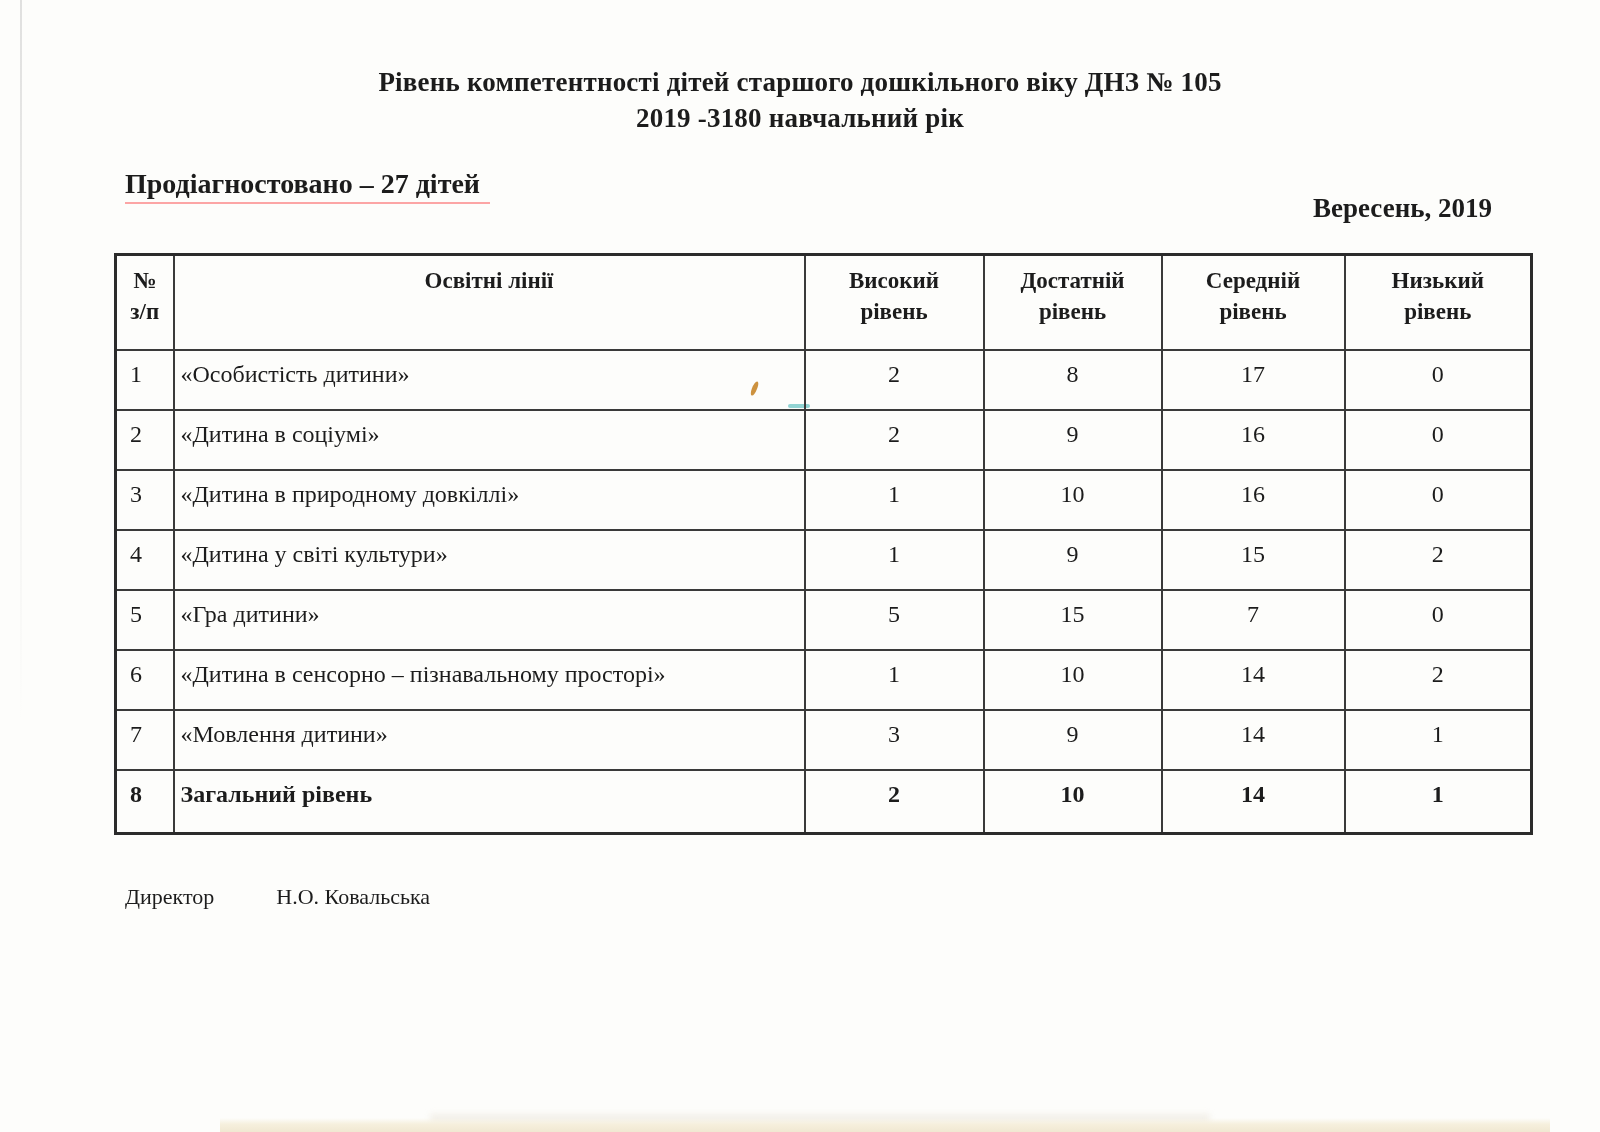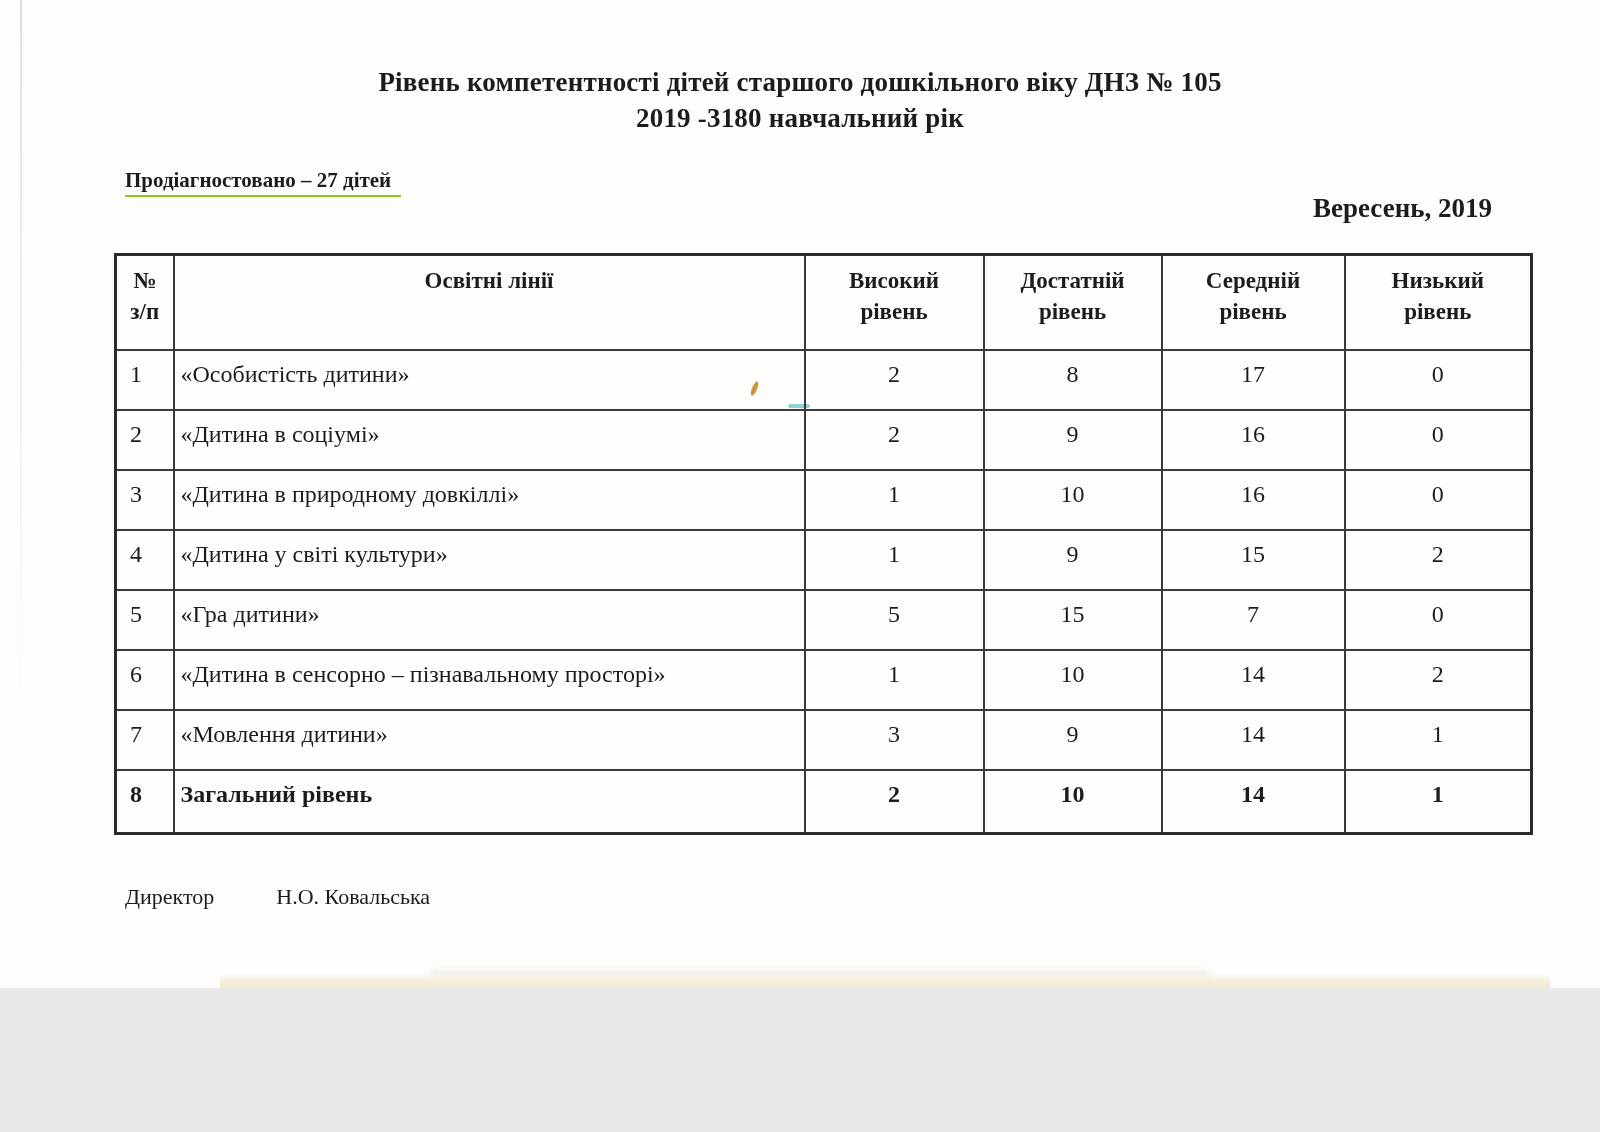--- a/index.html
+++ b/index.html
@@ -1,18 +1,18 @@
 <!DOCTYPE html>
 <html><head>
 <meta charset="utf-8">
 <style>
   html,body { margin:0; padding:0; background:#e8e8e8; }
   .page {
     position:relative;
-    width:1600px; height:988px;
+    width:1600px; height:1132px;
     margin:0 auto;
     background:#fdfdfb;
     overflow:hidden;
     font-family:"Liberation Serif","DejaVu Serif",serif;
     color:#1c1c1c;
   }
   
   .scan-line-left {
     position:absolute; left:20px; top:0; width:2px; height:720px;
     background:linear-gradient(#bdbdbd 0%, #d6d6d6 40%, transparent 100%);
@@ -39,22 +39,22 @@
 
   .title-block {
     position:absolute; left:0; top:64px; width:100%;
     text-align:center;
     font-weight:bold;
     font-size:27px; line-height:36px;
     letter-spacing:.2px;
   }
   .diagnosed {
     position:absolute; left:125px; top:168px;
-    font-weight:bold; font-size:21px;
-    border-bottom:2px solid #84cc16;
+    font-weight:bold; font-size:28px;
+    border-bottom:2px solid #fca5a5;
     padding:0 10px 2px 0;
   }
   .report-date {
     position:absolute; right:108px; top:193px;
     font-weight:bold; font-size:27px;
   }
 
   table.comp {
     position:absolute; left:114px; top:253px;
     width:1416px;

